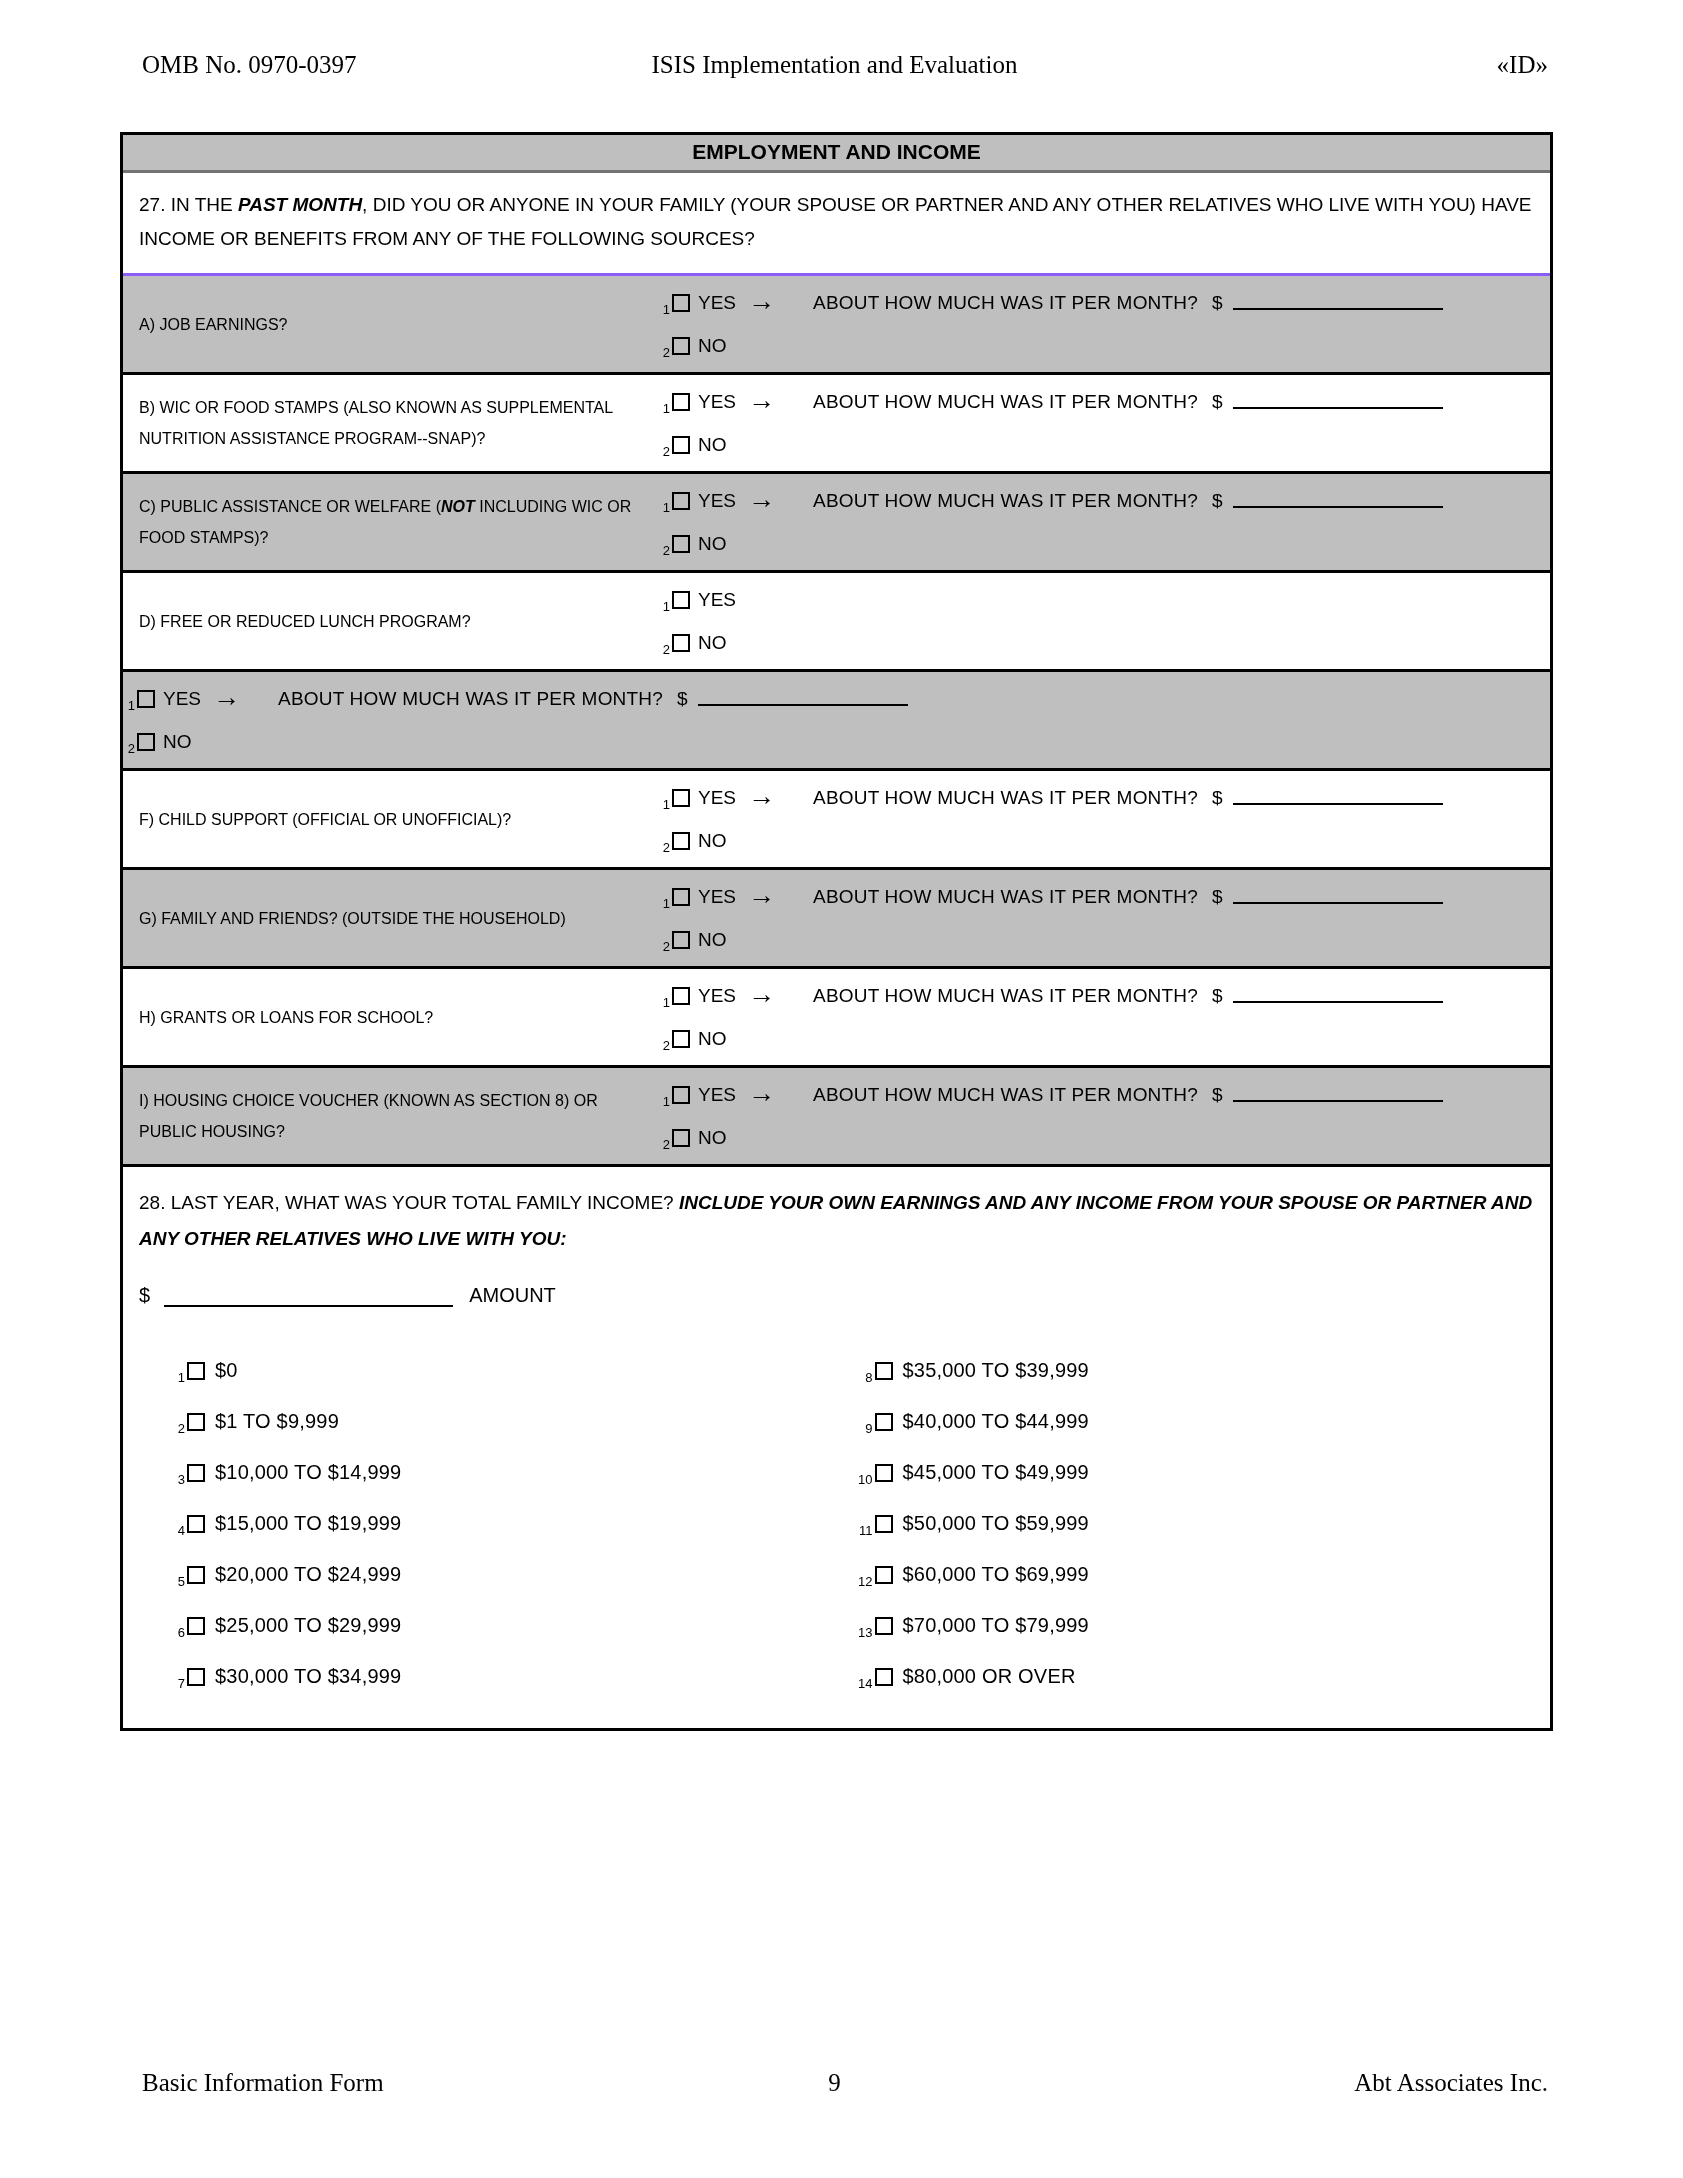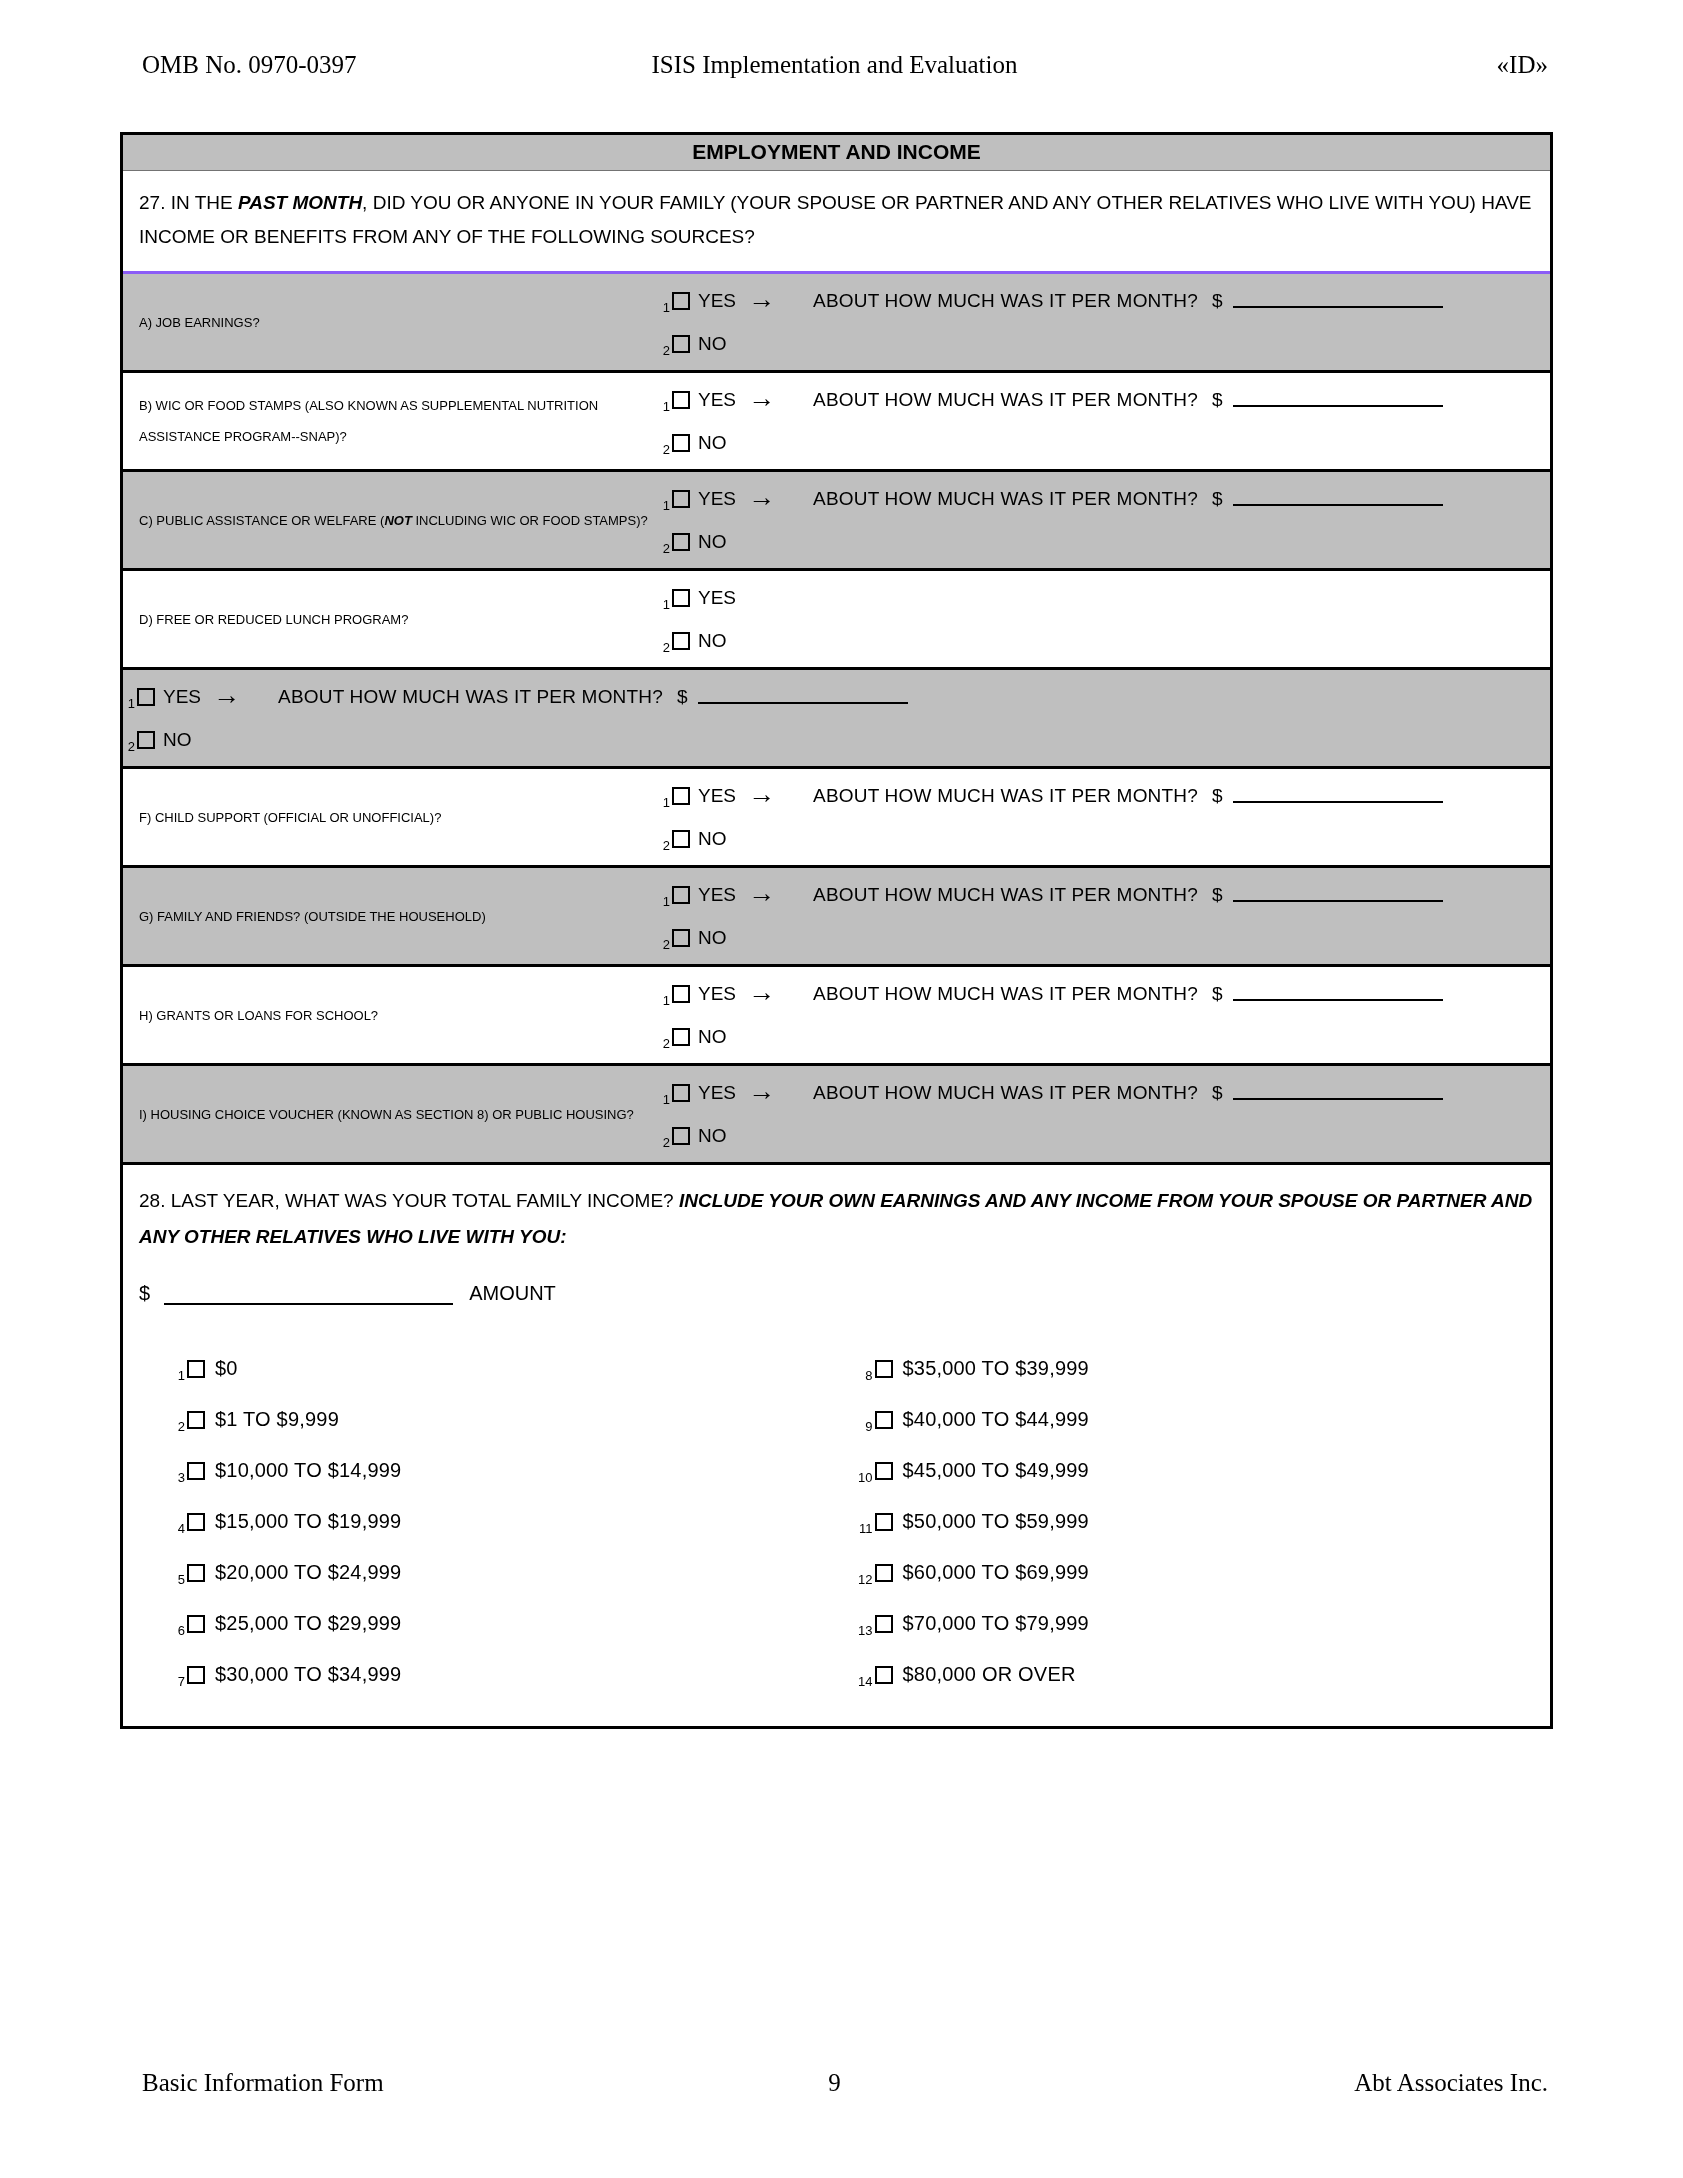--- a/index.html
+++ b/index.html
@@ -20,40 +20,40 @@
   .hf-left  { position:absolute; left:0;margin-left:21px; }
   .hf-center{ position:absolute; left:50%; transform:translateX(-50%); }
   .hf-right { position:absolute; right:0; }
 
   
   .main-table {
     position:absolute; top:132px; left:120px; width:1433px;
     border:3px solid #000; background:#fff;
   }
   .title-bar {
-    background:#bfbfbf; border-bottom:1px solid #737373;
+    background:#bfbfbf; border-bottom:3px solid #737373;
     text-align:center; font-weight:bold; font-size:21px;
     padding:5px 0 6px;
   }
   .bi { font-weight:bold; font-style:italic; }
   .ul { }
 
   .q27-intro {
     padding:15px 16px 17px; font-size:19px; line-height:34px;
     border-bottom:3px solid #8b5cf6; background:#fff;
   }
 
   .income-row { display:flex; border-bottom:3px solid #000; min-height:99px; background:#fff; }
   .income-row.shaded { background:#bfbfbf; }
 
   .row-label {
     width:535px; padding:6px 6px 6px 16px;
     display:flex; align-items:center;
   }
-  .row-label .label-text { font-size:13px; line-height:31px; }
+  .row-label .label-text { font-size:16px; line-height:31px; }
 
   .row-answers {
     flex:1; display:flex; flex-direction:column;
     justify-content:space-around; padding:5px 0;
   }
   .answer-line { display:flex; align-items:center; font-size:19px; height:30px; }
 
   .code-sub {
     display:inline-block; font-size:13px; position:relative; top:7px;
     text-align:right; flex:none;

